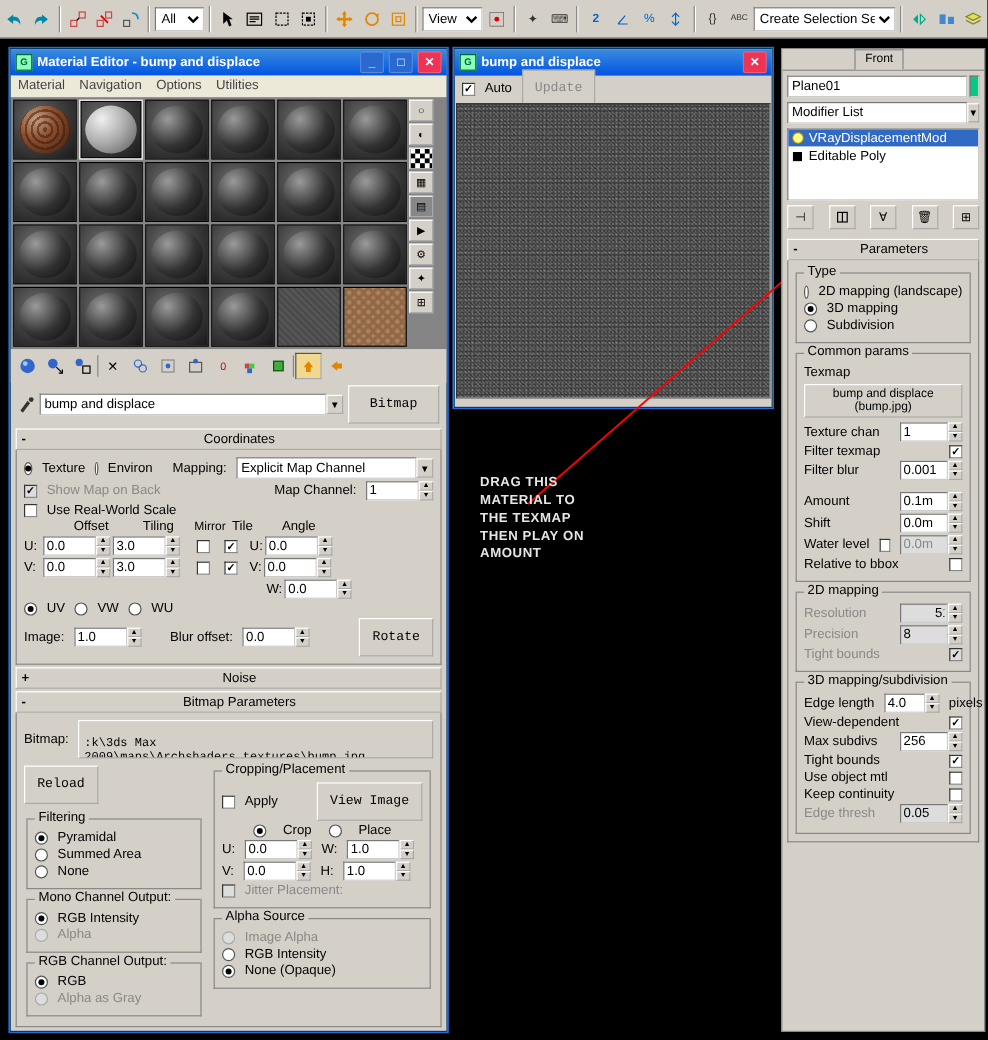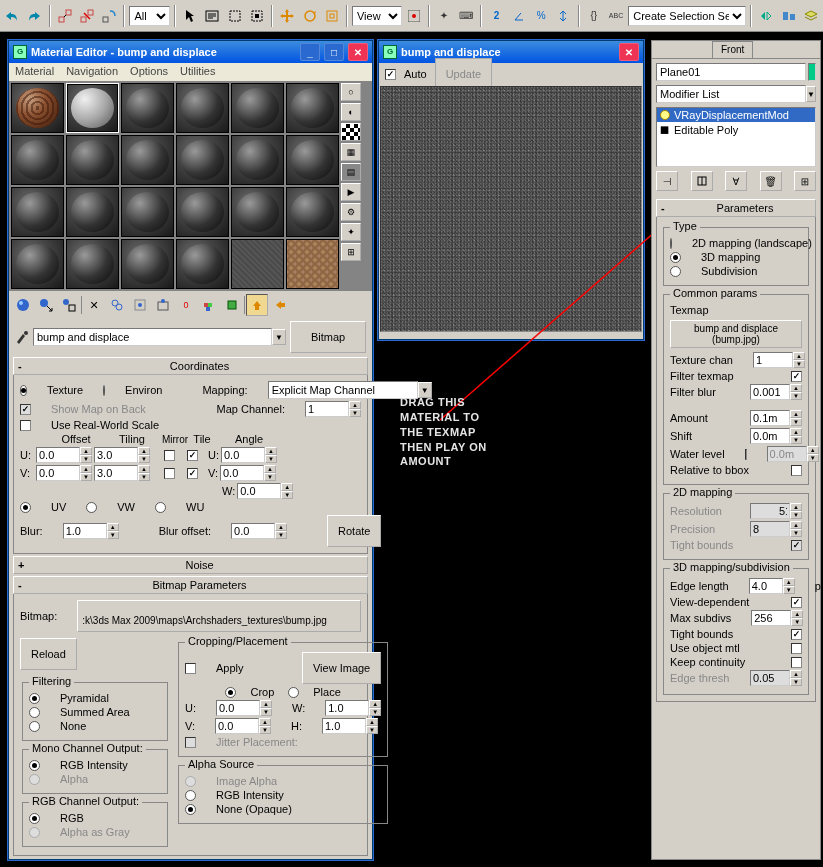--- a/index.html
+++ b/index.html
@@ -38,33 +38,33 @@
 .stool { width:20px; height:18px; background:#d4d0c8; border:1px outset #fff; display:flex; align-items:center; justify-content:center; font-size:9px; }
 .stool.checker { background:repeating-conic-gradient(#000 0 25%, #fff 0 50%) 0 0/8px 8px; }
 
 .htools { display:flex; gap:1px; padding:3px; background:#d4d0c8; align-items:center; flex-wrap:wrap; }
 .htool { width:22px; height:22px; background:#d4d0c8; border:1px solid transparent; display:flex; align-items:center; justify-content:center; }
 .htool.active { background:#f0d890; border:1px inset #aaa; }
 .mat-name-row { display:flex; align-items:center; gap:4px; padding:2px 6px; }
 .field { background:#fff; border:1px inset #ccc; height:18px; padding:1px 3px; }
 .combo { display:flex; align-items:center; }
 .combo .arrow { width:14px; height:16px; background:#d4d0c8; border:1px outset #fff; display:flex; align-items:center; justify-content:center; font-size:8px; }
-.btn { background:#d4d0c8; border:1px outset #fff; padding:2px 10px; height:32px; }
+.btn { background:#d4d0c8; border:1px outset #fff; padding:2px 10px; height:32px;font-family:Liberation Mono, monospace; }
 
 .rollout { margin:2px 4px; }
 .rollout-hdr { background:#d4d0c8; border:1px outset #fff; height:18px; display:flex; align-items:center; padding:0 4px; gap:6px; }
 .rollout-hdr .pm { width:12px; font-weight:bold; }
 .rollout-hdr .ttl { flex:1; text-align:center; }
 .rollout-body { border:1px solid #888; border-top:none; padding:4px 6px; background:#d4d0c8; }
 
 .group { border:1px solid #888; border-top:none; position:relative; margin:8px 2px 4px; padding:8px 6px 6px; }
 .group > .legend { position:absolute; top:-7px; left:6px; background:#d4d0c8; padding:0 3px; font-size:11px; color:#000; }
 .group::before { content:""; position:absolute; top:0; left:0; right:0; height:0; border-top:1px solid #888; }
 
-.row { display:flex; align-items:center; gap:20px; margin:2px 0; }
+.row { display:flex; align-items:center; gap:8px; margin:2px 0; }
 .row label { white-space:nowrap; }
 .radio { width:11px; height:11px; border:1px solid #555; border-radius:50%; background:#fff; display:inline-flex; align-items:center; justify-content:center; }
 .radio.checked::after { content:""; width:5px; height:5px; background:#000; border-radius:50%; }
 .radio.dis { background:#ddd; border-color:#aaa; }
 .chk { width:11px; height:11px; border:1px inset #888; background:#fff; display:inline-flex; align-items:center; justify-content:center; font-size:9px; line-height:9px; }
 .chk.dis { background:#ddd; }
 .chk.checked::after { content:"✓"; color:#000; font-weight:bold; }
 .spinner { display:flex; }
 .spinner input { width:44px; height:16px; background:#fff; border:1px inset #ccc; font-size:11px; padding:0 2px; }
 .spinner .sp { width:12px; display:flex; flex-direction:column; }
@@ -531,21 +531,21 @@
       </div>
       <div class="row">
         <span class="radio checked"></span>
           <label>UV</label>
         <span class="radio"></span>
           <label>VW</label>
         <span class="radio"></span>
           <label>WU</label>
       </div>
       <div class="row">
-        <label>Blur:</label>
+        <label>Image:</label>
         <div class="spinner">
             <input value="1.0" style="">
             <div class="sp">
               <div>▲</div>
               <div>▼</div>
             </div>
           </div>
         <span style="width:8px"></span>
         <label>Blur offset:</label>
         <div class="spinner">

